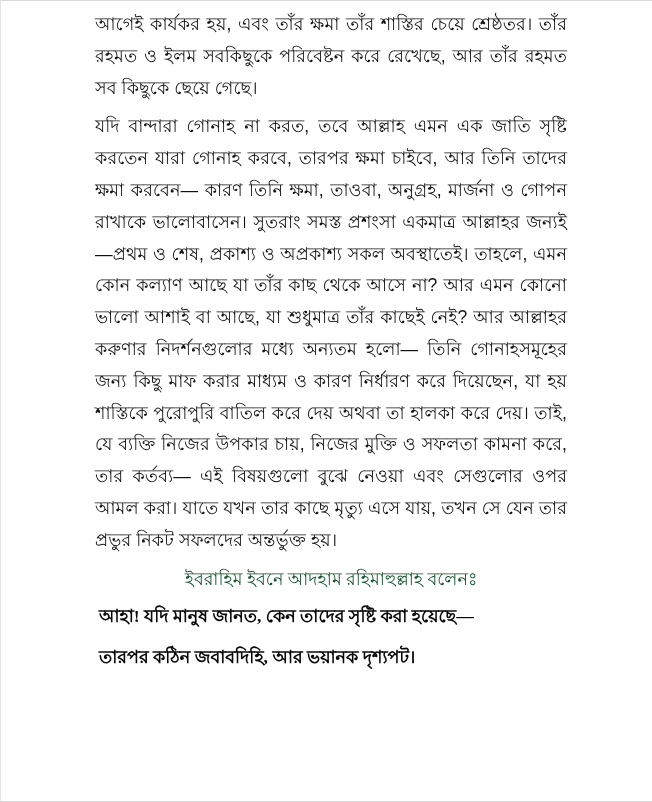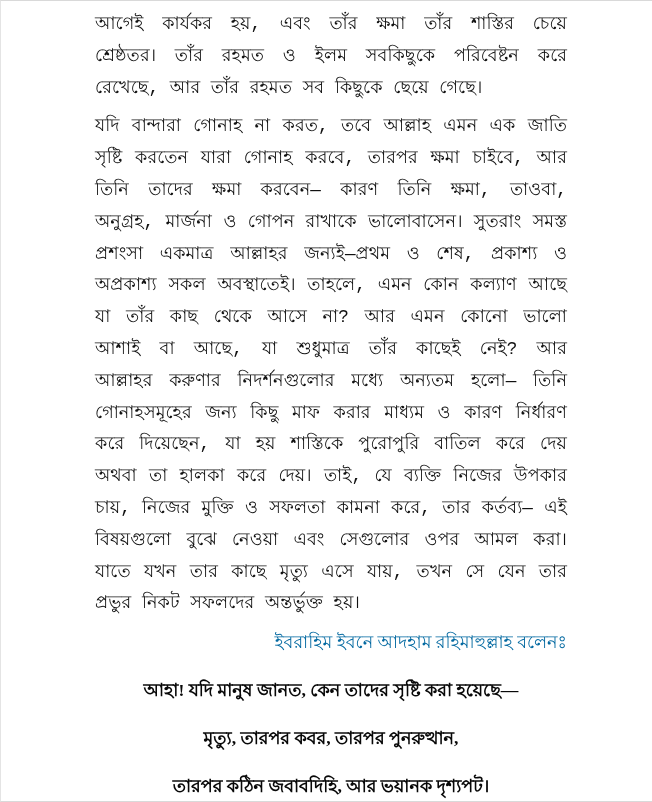--- a/index.html
+++ b/index.html
@@ -22,61 +22,61 @@
   }
 
   .content {
     position: absolute;
     left: 94px;
     top: 8px;
     width: 472px;
   }
 
   .para {
-    font-family: Liberation Mono, monospace;
+    font-family: Liberation Sans, sans-serif;
     font-size: 17.6px;
     line-height: 31.8px;
     color: #111111;
     text-align: justify;
     text-justify: inter-word;
     margin: 0 0 7px 0;
     font-weight: 400;
     letter-spacing: 0.1px;
   }
 
   .para:last-of-type {
     margin-bottom: 0;
   }
 
   .attribution {
     font-family: "Liberation Serif", "DejaVu Serif", serif;
     font-size: 17.6px;
     line-height: 31.8px;
-    color: #0369a1;
-    text-align: right;
+    color: #14532d;
+    text-align: center;
     margin: 2px 0 6px 0;
     font-weight: 400;
   }
 
   .verse-block {
     margin: 0 0 9px 0;
   }
 
   .verse-block:last-child {
     margin-bottom: 0;
   }
 
   .verse-line {
     font-family: "Liberation Serif", "DejaVu Serif", serif;
     font-size: 17.6px;
     line-height: 31.8px;
     color: #080808;
-    text-align: center;
+    text-align: left;
     font-weight: 700;
-    margin: 16px;
+    margin: 4px;
   }
 </style>
 </head>
 <body>
 
 <div class="page">
   <div class="content">
 
     <p class="para">আগেই কার্যকর হয়, এবং তাঁর ক্ষমা তাঁর শাস্তির চেয়ে শ্রেষ্ঠতর। তাঁর রহমত ও ইলম সবকিছুকে পরিবেষ্টন করে রেখেছে, আর তাঁর রহমত সব কিছুকে ছেয়ে গেছে।</p>
 
@@ -85,18 +85,17 @@
     <p class="attribution">ইবরাহিম ইবনে আদহাম রহিমাহুল্লাহ বলেনঃ</p>
 
     <div class="verse-block">
       <p class="verse-line">আহা! যদি মানুষ জানত, কেন তাদের সৃষ্টি করা হয়েছে—</p>
     </div>
 
     <div class="verse-block">
     </div>
 
     <div class="verse-block">
-      <p class="verse-line">মৃত্যু, তারপর কবর, তারপর পুনরুত্থান,</p>
       <p class="verse-line">তারপর কঠিন জবাবদিহি, আর ভয়ানক দৃশ্যপট।</p>
     </div>
 
   </div>
 </div>
 
 </body></html>

